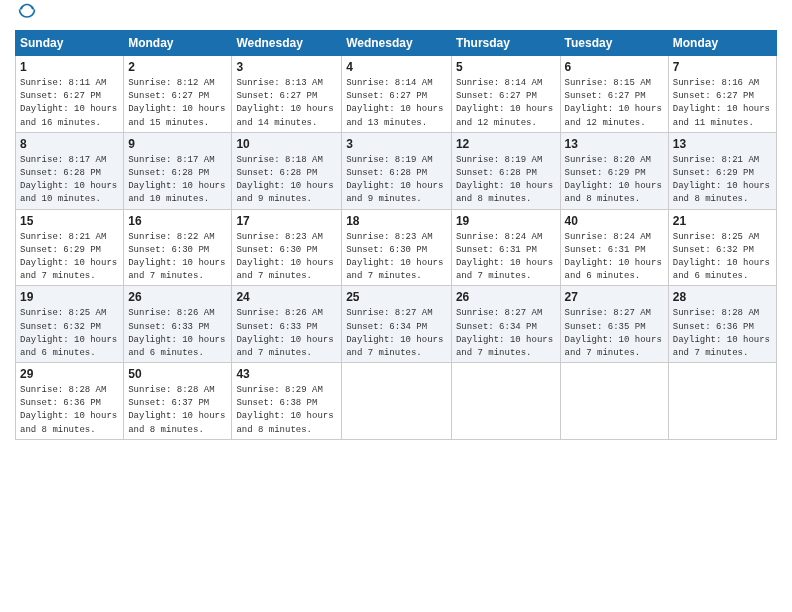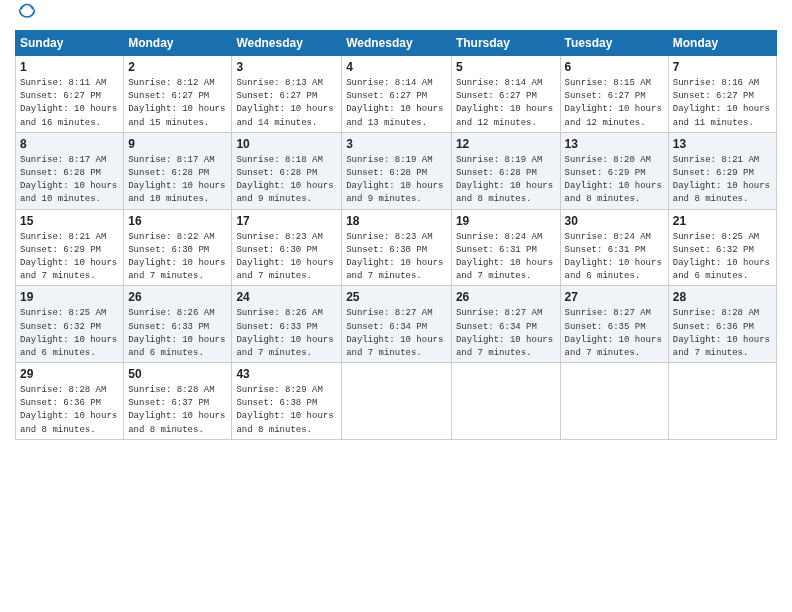--- a/index.html
+++ b/index.html
@@ -156,21 +156,21 @@
           <td><span class="day-num">12</span><span class="day-info">Sunrise: 8:19 AM<br>Sunset: 6:28 PM<br>Daylight: 10 hours and 8 minutes.</span></td>
           <td><span class="day-num">13</span><span class="day-info">Sunrise: 8:20 AM<br>Sunset: 6:29 PM<br>Daylight: 10 hours and 8 minutes.</span></td>
           <td><span class="day-num">13</span><span class="day-info">Sunrise: 8:21 AM<br>Sunset: 6:29 PM<br>Daylight: 10 hours and 8 minutes.</span></td>
         </tr>
         <tr>
           <td><span class="day-num">15</span><span class="day-info">Sunrise: 8:21 AM<br>Sunset: 6:29 PM<br>Daylight: 10 hours and 7 minutes.</span></td>
           <td><span class="day-num">16</span><span class="day-info">Sunrise: 8:22 AM<br>Sunset: 6:30 PM<br>Daylight: 10 hours and 7 minutes.</span></td>
           <td><span class="day-num">17</span><span class="day-info">Sunrise: 8:23 AM<br>Sunset: 6:30 PM<br>Daylight: 10 hours and 7 minutes.</span></td>
           <td><span class="day-num">18</span><span class="day-info">Sunrise: 8:23 AM<br>Sunset: 6:30 PM<br>Daylight: 10 hours and 7 minutes.</span></td>
           <td><span class="day-num">19</span><span class="day-info">Sunrise: 8:24 AM<br>Sunset: 6:31 PM<br>Daylight: 10 hours and 7 minutes.</span></td>
-          <td><span class="day-num">30</span><span class="day-info">Sunrise: 8:24 AM<br>Sunset: 6:31 PM<br>Daylight: 10 hours and 6 minutes.</span></td>
+          <td><span class="day-num">40</span><span class="day-info">Sunrise: 8:24 AM<br>Sunset: 6:31 PM<br>Daylight: 10 hours and 6 minutes.</span></td>
           <td><span class="day-num">21</span><span class="day-info">Sunrise: 8:25 AM<br>Sunset: 6:32 PM<br>Daylight: 10 hours and 6 minutes.</span></td>
         </tr>
         <tr>
           <td><span class="day-num">19</span><span class="day-info">Sunrise: 8:25 AM<br>Sunset: 6:32 PM<br>Daylight: 10 hours and 6 minutes.</span></td>
           <td><span class="day-num">26</span><span class="day-info">Sunrise: 8:26 AM<br>Sunset: 6:33 PM<br>Daylight: 10 hours and 6 minutes.</span></td>
           <td><span class="day-num">24</span><span class="day-info">Sunrise: 8:26 AM<br>Sunset: 6:33 PM<br>Daylight: 10 hours and 7 minutes.</span></td>
           <td><span class="day-num">25</span><span class="day-info">Sunrise: 8:27 AM<br>Sunset: 6:34 PM<br>Daylight: 10 hours and 7 minutes.</span></td>
           <td><span class="day-num">26</span><span class="day-info">Sunrise: 8:27 AM<br>Sunset: 6:34 PM<br>Daylight: 10 hours and 7 minutes.</span></td>
           <td><span class="day-num">27</span><span class="day-info">Sunrise: 8:27 AM<br>Sunset: 6:35 PM<br>Daylight: 10 hours and 7 minutes.</span></td>
           <td><span class="day-num">28</span><span class="day-info">Sunrise: 8:28 AM<br>Sunset: 6:36 PM<br>Daylight: 10 hours and 7 minutes.</span></td>

